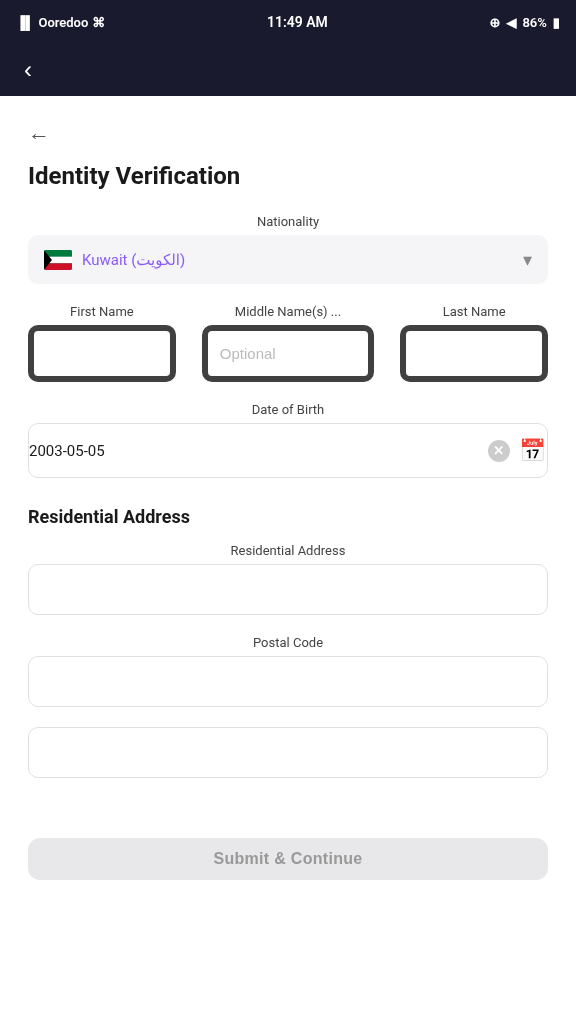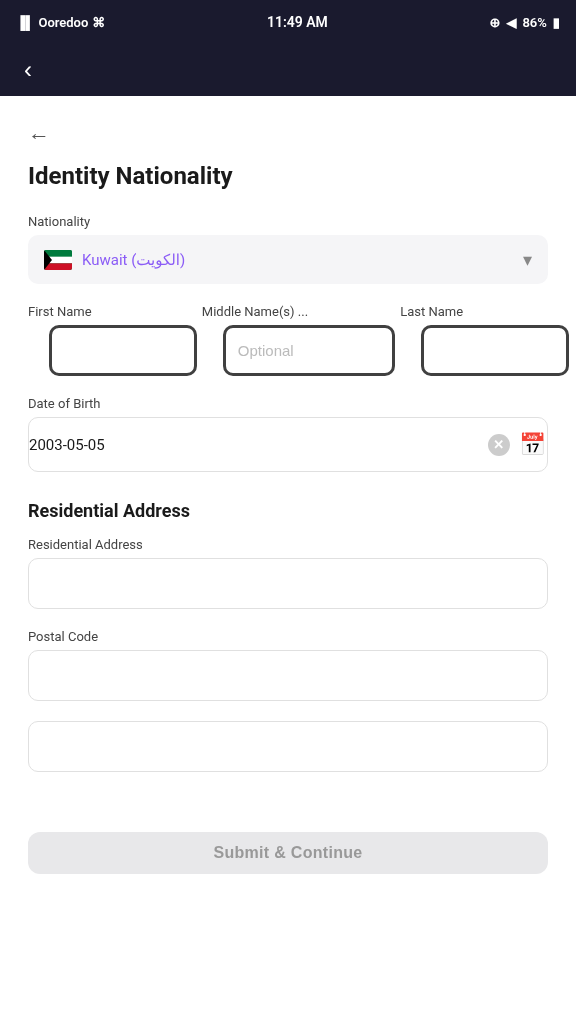--- a/index.html
+++ b/index.html
@@ -65,20 +65,21 @@
       font-weight: 700;
       color: #1a1a1a;
       margin-bottom: 24px;
     }
 
     .field-label {
       font-size: 13px;
       color: #444;
       margin-bottom: 6px;
       display: block;
+      text-align: center;
     }
 
     .section-title {
       font-size: 18px;
       font-weight: 700;
       color: #1a1a1a;
       margin-top: 28px;
       margin-bottom: 16px;
     }
 
@@ -121,27 +122,26 @@
       margin-bottom: 20px;
     }
     .name-col { flex: 1; }
     .name-col:first-child { flex: 1.2; }
     .name-col:nth-child(2) { flex: 1.4; }
     .name-col:last-child { flex: 1.2; }
 
     .text-input {
       width: 100%;
       padding: 14px 12px;
-      border: 3px solid #404040;
+      border: 6px solid #404040;
       border-radius: 10px;
       font-size: 15px;
       background: #fff;
       color: #1a1a1a;
       outline: none;
-      margin-left: 21px;
     }
     .text-input::placeholder { color: #bbb; }
 
     
     .dob-section { margin-bottom: 28px; }
     .dob-input-wrapper {
       display: flex;
       align-items: center;
       border: 1px solid #e0e0e0;
       border-radius: 10px;
@@ -230,21 +230,21 @@
 <div class="nav-bar">
   <button class="nav-back">‹</button>
 </div>
 
 <div class="content">
 
   
   <span class="back-arrow">←</span>
 
   
-  <h1 class="page-title">Identity Nationality</h1>
+  <h1 class="page-title">Identity Verification</h1>
 
   
   <div class="nationality-section">
     <label class="field-label">Nationality</label>
     <div class="select-wrapper">
       <span class="flag-icon">
         <svg viewBox="0 0 28 20" xmlns="http://www.w3.org/2000/svg">
           <rect width="28" height="20" fill="#007A3D"></rect>
           <rect width="28" height="6.67" fill="#007A3D"></rect>
           <rect y="6.67" width="28" height="6.67" fill="#fff"></rect>

